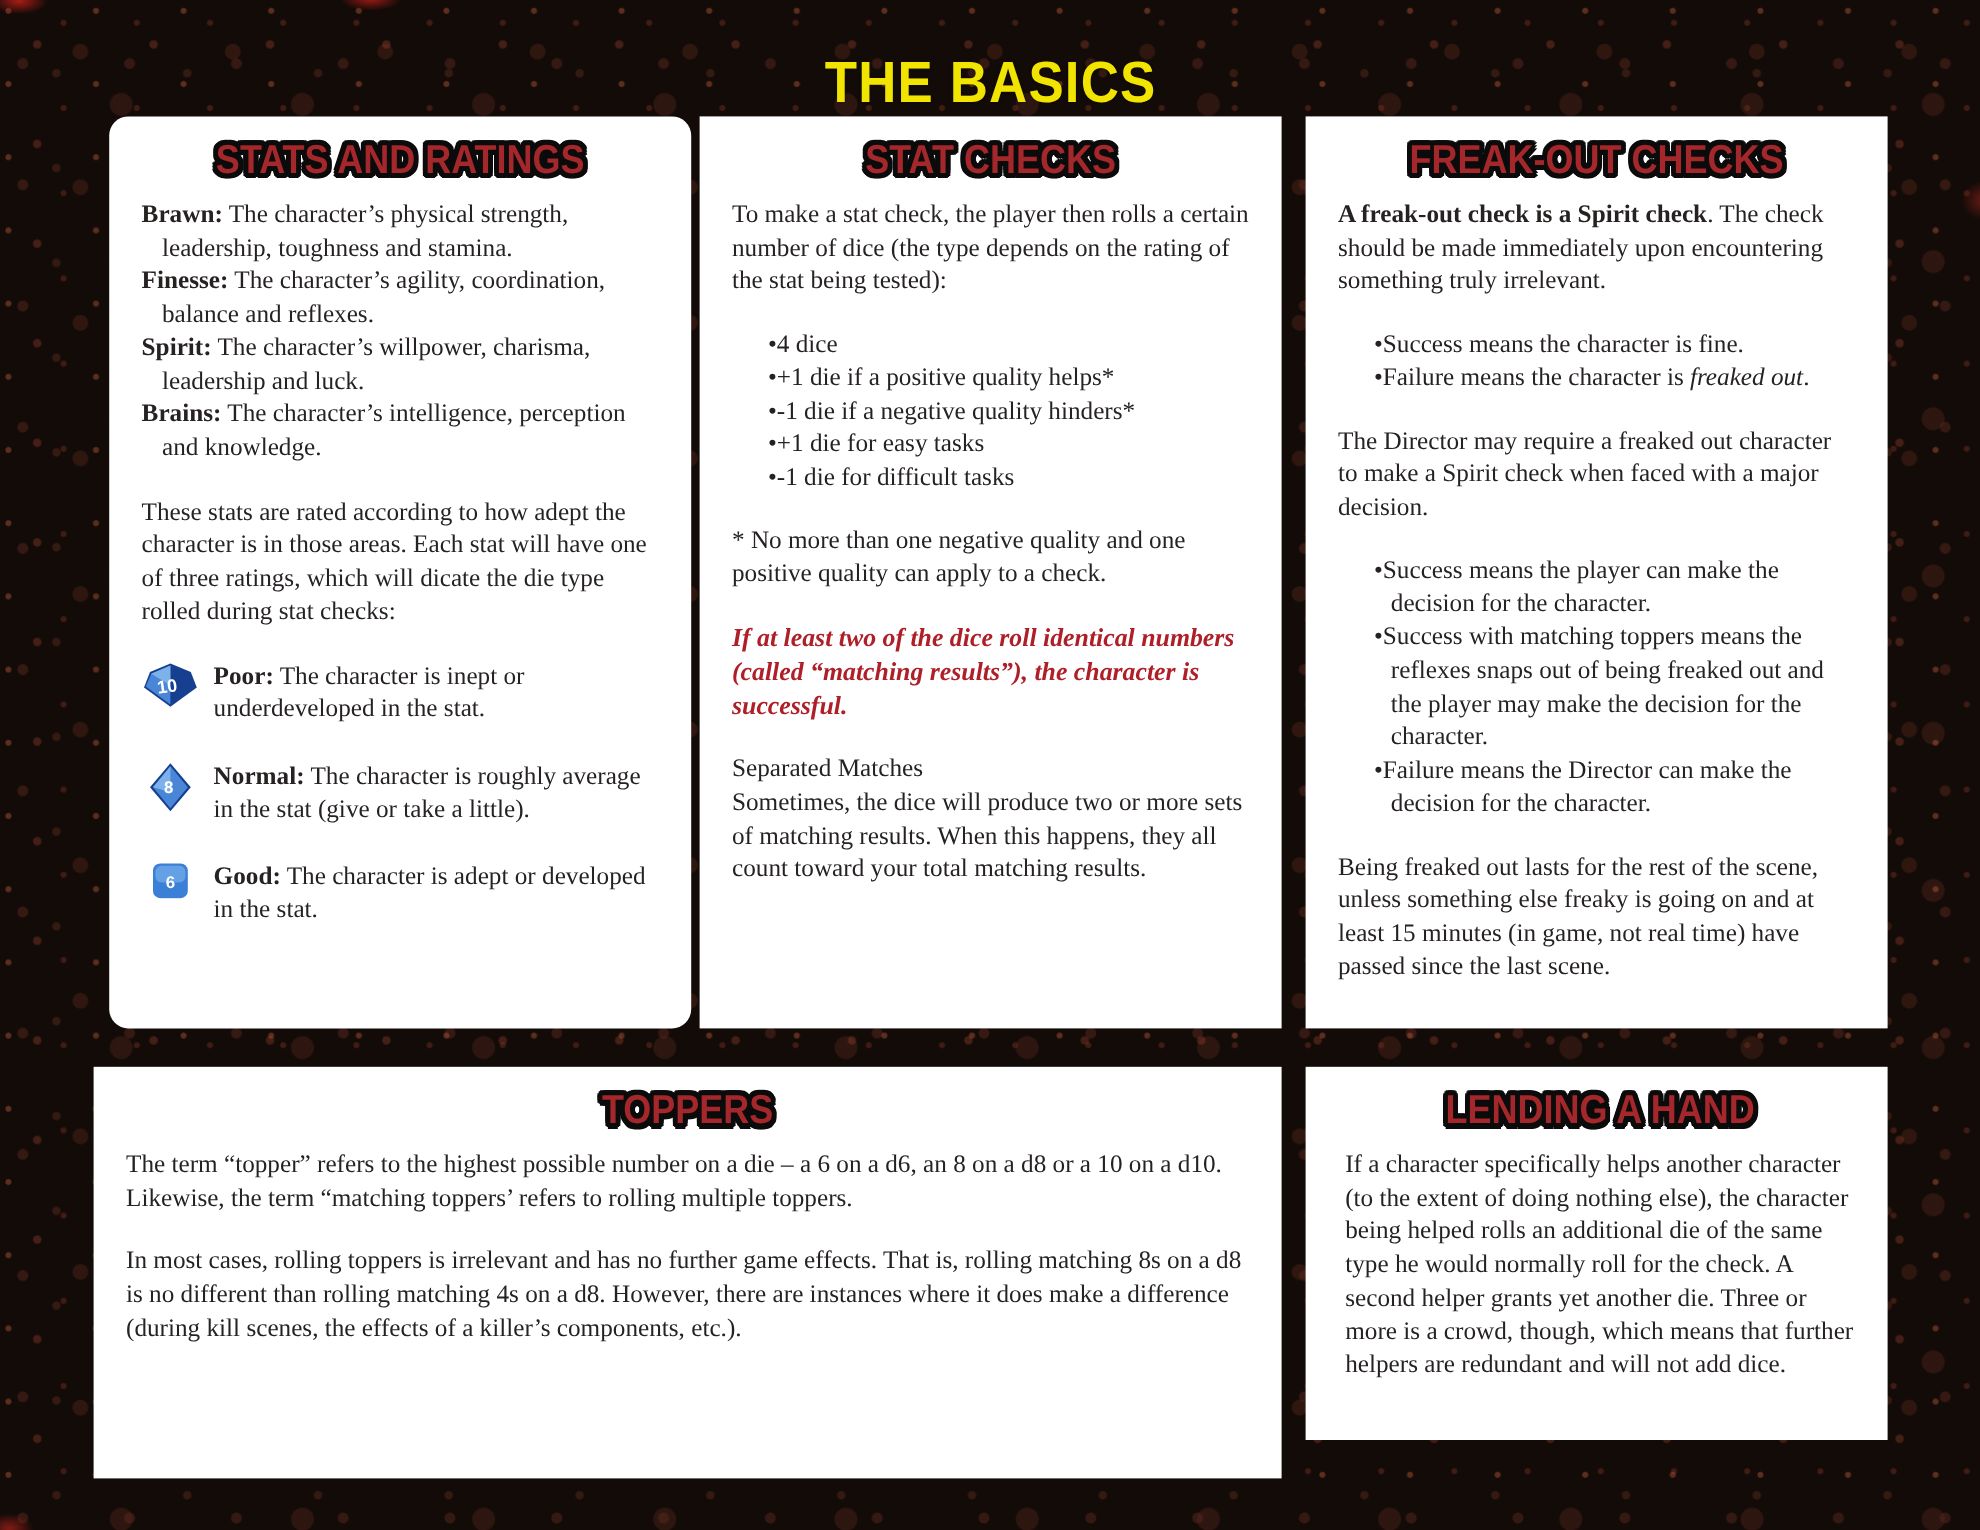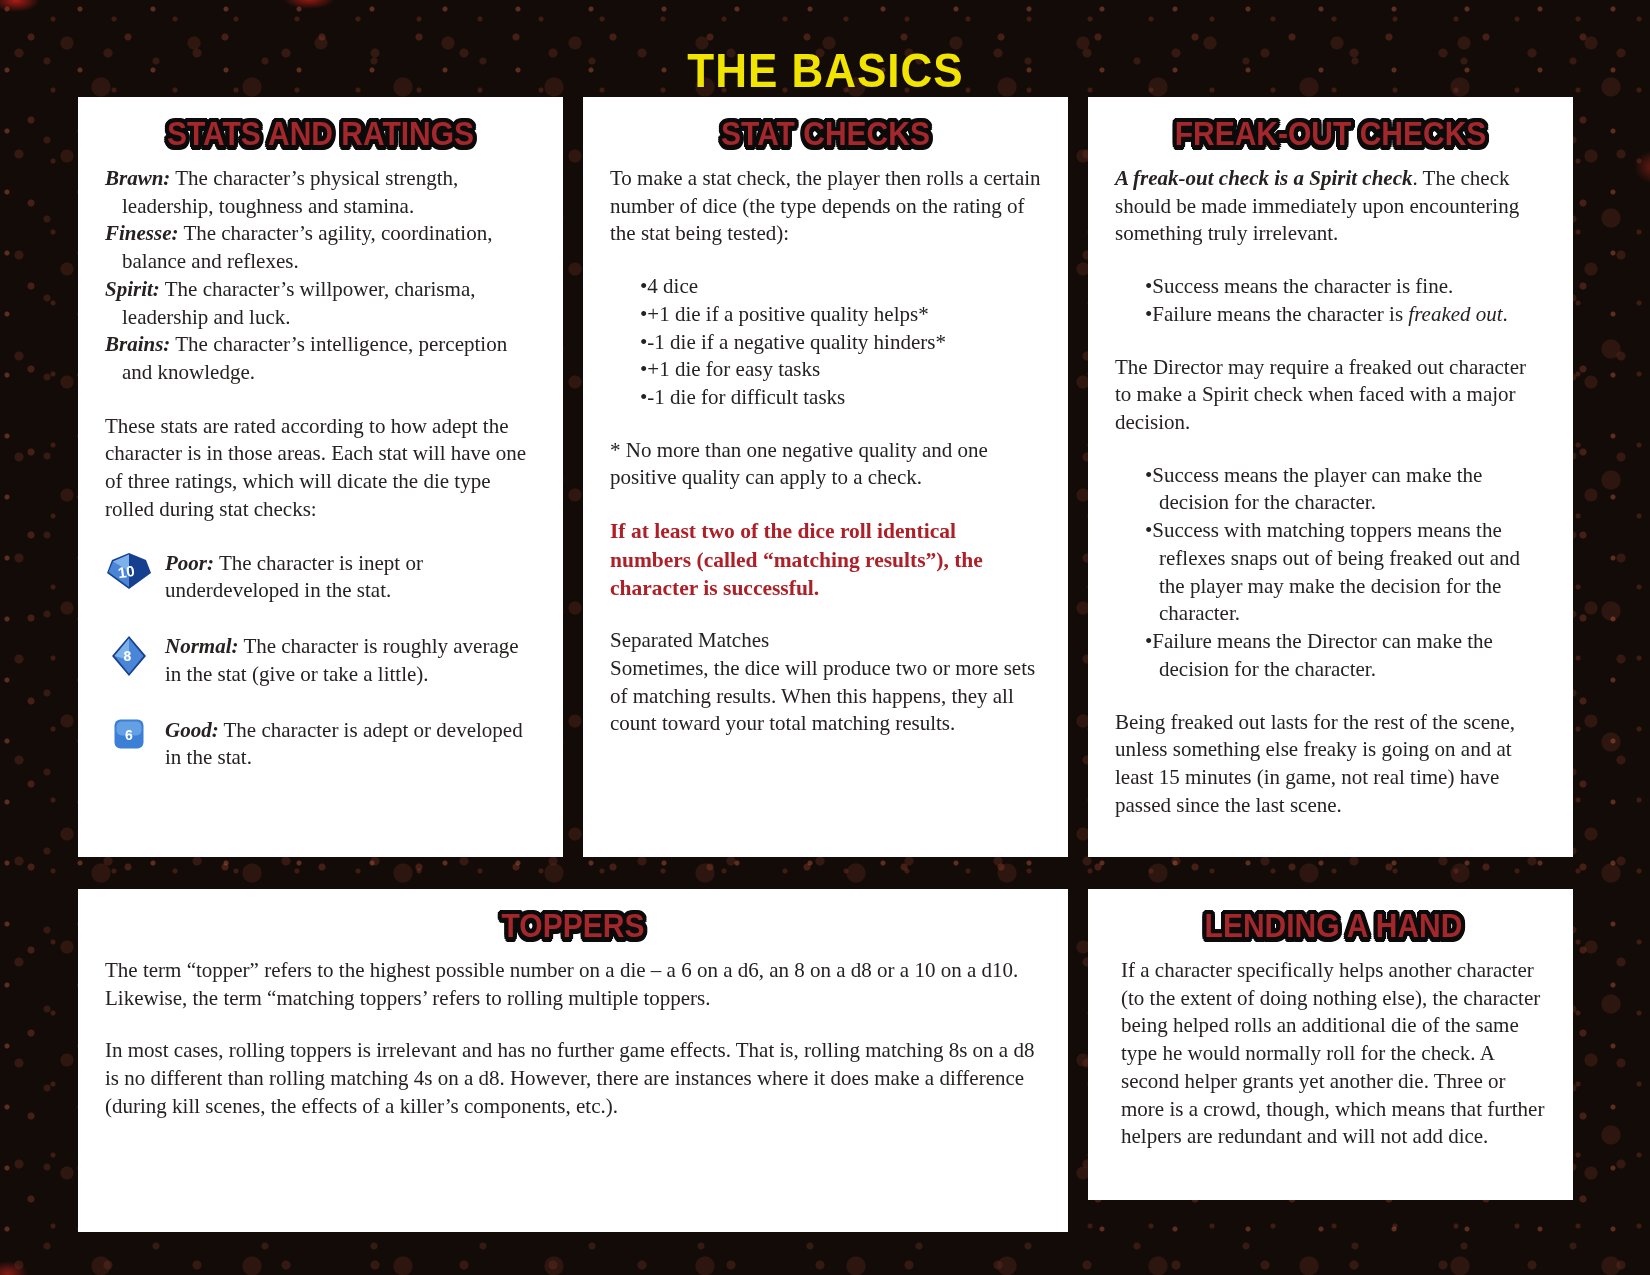--- a/index.html
+++ b/index.html
@@ -44,21 +44,21 @@
     color: var(--title-yellow, #f0e400);
     text-shadow: 0 0 2px rgba(0,0,0,.35);
   }
 
   .card {
     position: absolute;
     background: var(--card, #ffffff);
     box-sizing: border-box;
     padding: 20px 27px 0 27px;
   }
-  .card-1 { left: 78px;   top: 97px;  width: 485px; height: 760px; }
+  .card-1 { left: 91px;   top: 97px;  width: 485px; height: 760px; border-radius: 16px; }
   .card-2 { left: 583px;  top: 97px;  width: 485px; height: 760px; }
   .card-3 { left: 1088px; top: 97px;  width: 485px; height: 760px; }
   .card-4 { left: 78px;   top: 889px; width: 990px; height: 343px; }
   .card-5 { left: 1088px; top: 889px; width: 485px; height: 311px; padding-left: 33px; }
 
   .grunge-header {
     margin: 0 0 14px 0;
     text-align: center;
     font-family: "Liberation Sans", sans-serif;
     font-weight: 900;
@@ -67,32 +67,32 @@
     transform: scaleY(1.12);
     color: var(--header-red, #a3272b);
     text-shadow:
       -4px 0 0 #0b0b0b, 4px 0 0 #0b0b0b, 0 -4px 0 #0b0b0b, 0 4px 0 #0b0b0b,
       -3px -3px 0 #0b0b0b, 3px -3px 0 #0b0b0b, -3px 3px 0 #0b0b0b, 3px 3px 0 #0b0b0b,
       -4px -2px 0 #0b0b0b, 4px -2px 0 #0b0b0b, -4px 2px 0 #0b0b0b, 4px 2px 0 #0b0b0b,
       -2px -4px 0 #0b0b0b, 2px -4px 0 #0b0b0b, -2px 4px 0 #0b0b0b, 2px 4px 0 #0b0b0b;
   }
 
   .card p { margin: 0 0 25px 0; font-size: 21px; line-height: 1.32; }
-  .term { font-weight: bold; font-style: italic; }
+  .term { font-weight: bold; }
   .hang { padding-left: 17px; text-indent: -17px; margin-bottom: 0 !important; }
   .stats-block { margin-bottom: 26px; }
 
   .bullets { padding-left: 30px; margin-bottom: 25px; }
   .bullets p { margin: 0; padding-left: 14px; text-indent: -14px; }
   .bullets p::before { content: "\2022 "; }
 
   .footnote { font-size: 19px; line-height: 1.5; }
   .emphasis {
     color: var(--emphasis-red, #ae1f28);
-    font-weight: bold; 
+    font-weight: bold; font-style: italic;
     font-size: 21.5px !important;
   }
   .subhead { font-weight: normal; margin-bottom: 0 !important; }
 
   .ratings { margin-top: 26px; }
   .rating-row { display: flex; gap: 12px; margin-bottom: 28px; }
   .die-col { flex: 0 0 48px; display: flex; justify-content: center; align-items: flex-start; padding-top: 2px; }
   .rating-text { margin: 0 !important; font-size: 21px; line-height: 1.32; }
   .die-num { font-family: "Liberation Sans", sans-serif; font-weight: bold; fill: #ffffff; }
 </style>

